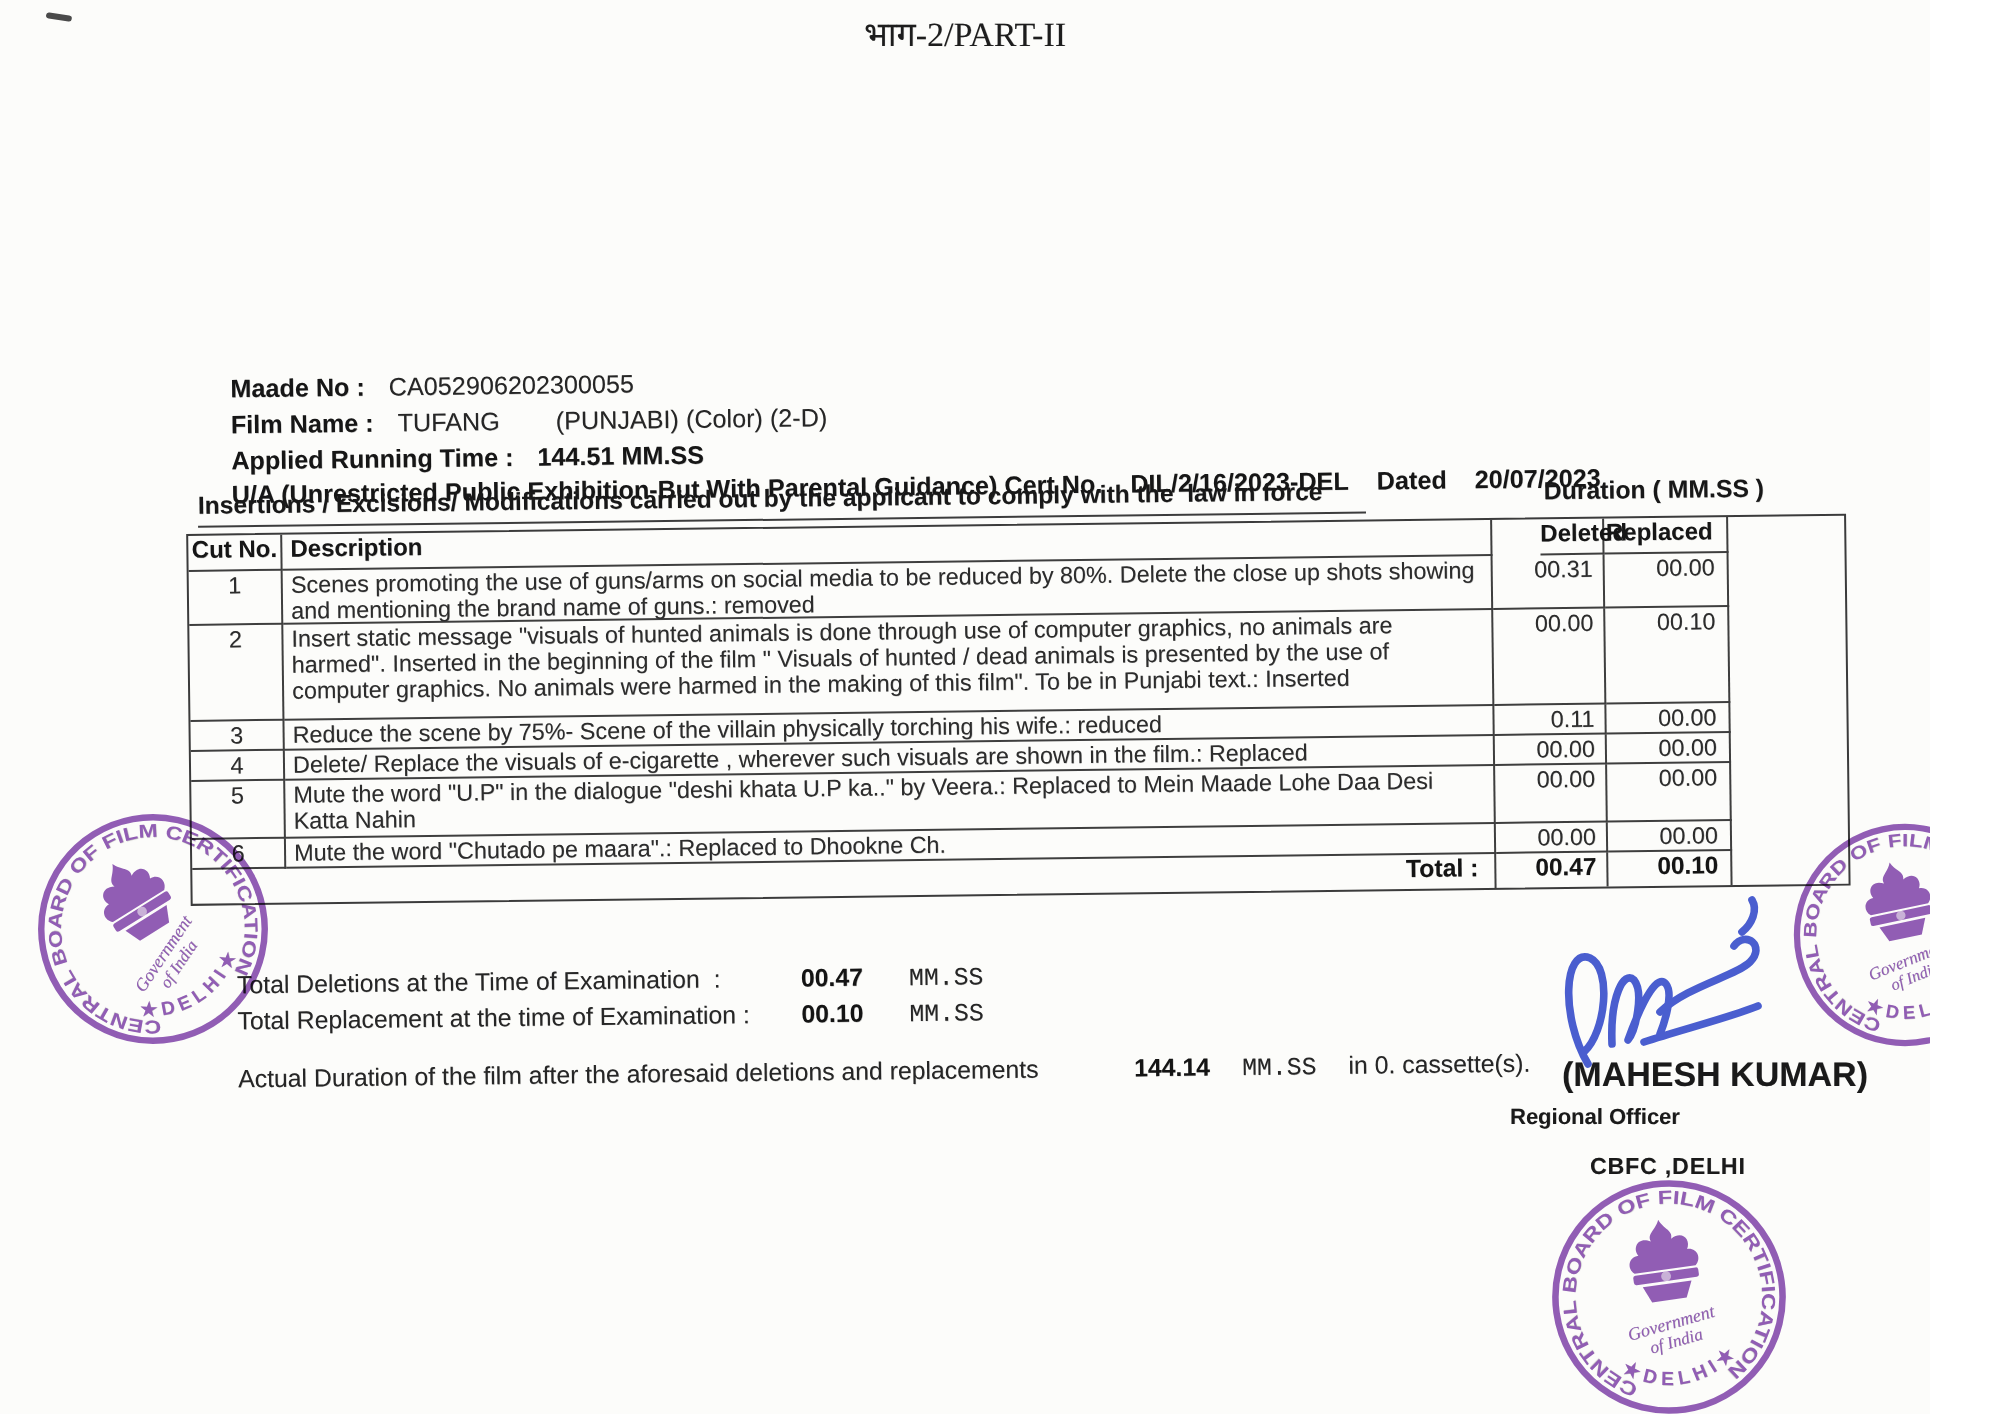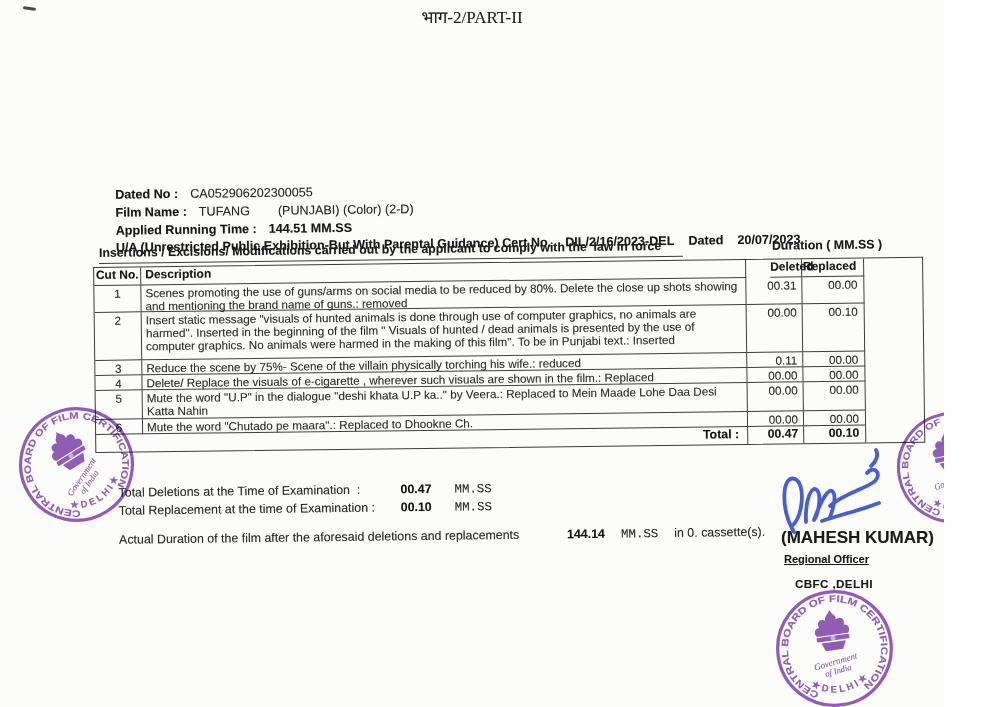--- a/index.html
+++ b/index.html
@@ -1,19 +1,20 @@
 <!DOCTYPE html>
 <html style="--sig-ink: #4a5ecf;"><head>
 <meta charset="utf-8">
 <style>
   html,body{margin:0;padding:0;}
   .page{
     position:relative;width:944px;height:707px;background:#fcfcfa;
     overflow:hidden;font-family:"Liberation Sans",sans-serif;color:#2c2c2c;
     text-shadow:0.2px 0.2px 0.3px rgba(70,70,70,.35);
+    padding-left:21px;
   }
   .abs{position:absolute;}
   
   .part-title{top:5px;left:0;width:100%;text-align:center;
     font-family:"Liberation Serif",serif;font-size:17px;color:#1d1d1d;}
   .subtitle{top:31px;left:0;width:100%;text-align:center;
     font-family:"Liberation Serif",serif;font-size:17.5px;color:#222;}
   .corner-mark{left:23px;top:7px;width:13px;height:2.5px;background:#4a4a4a;
     transform:rotate(9deg);border-radius:2px;}
   
@@ -46,42 +47,42 @@
   .bold-val{font-weight:bold;font-size:12.2px;color:#141414;}
   
   .sumline{left:95px;font-size:12.4px;color:#262626;white-space:pre;}
   .s1{top:472px;} .s2{top:490px;} .s3{top:519px;}
   .slab{display:inline-block;width:282px;}
   .slab-w{display:inline-block;width:448px;}
   .sval{display:inline-block;width:52px;font-weight:bold;color:#141414;}
   .sunit{margin-left:2px;font-family:Liberation Mono, monospace;} .mlg2{margin-left:16px;}
   
   .sig-name{left:781px;top:528px;font-size:17px;font-weight:bold;color:#1a1a1a;}
-  .sig-desig{left:784px;top:553px;font-size:11px;font-weight:bold;color:#1a1a1a;text-decoration:underline;}
+  .sig-desig{left:755px;top:553px;font-size:11px;font-weight:bold;color:#1a1a1a;}
   .sig-office{left:795px;top:577px;font-size:11.6px;font-weight:bold;letter-spacing:.4px;color:#1a1a1a;}
   .signature{left:772px;top:436px;width:130px;height:104px;color:var(--sig-ink,#4a5ecf);}
   
   .stamp{mix-blend-mode:multiply;opacity:.88;filter:blur(.2px);}
   .stamp-left{left:16px;top:404px;width:121px;height:121px;}
   .stamp-right{left:894px;top:409px;width:117px;height:117px;}
   .stamp-bottom{left:773px;top:587px;width:123px;height:123px;}
 </style>
 </head>
 <body>
 
 <div class="page">
 
   <div class="abs corner-mark"></div>
 
   <div class="abs part-title">भाग-2/PART-II</div>
 
   <div class="abs scanblock">
 
     <div class="abs filmline fl1">
-      <b>Dated No :</b><span class="v">CA052906202300055</span>
+      <b>Maade No :</b><span class="v">CA052906202300055</span>
     </div>
     <div class="abs filmline fl2">
       <b>Film Name :</b><span class="v">TUFANG</span><span class="v2">(PUNJABI) (Color) (2-D)</span>
     </div>
     <div class="abs filmline fl3">
       <b>Applied Running Time :</b><b class="v">144.51 MM.SS</b>
     </div>
     <div class="abs filmline fl4">
       <b>U/A (Unrestricted Public Exhibition-But With Parental Guidance) Cert No.</b><b class="v3">DIL/2/16/2023-DEL</b><b class="v3">Dated</b><b class="v3">20/07/2023</b>
     </div>

